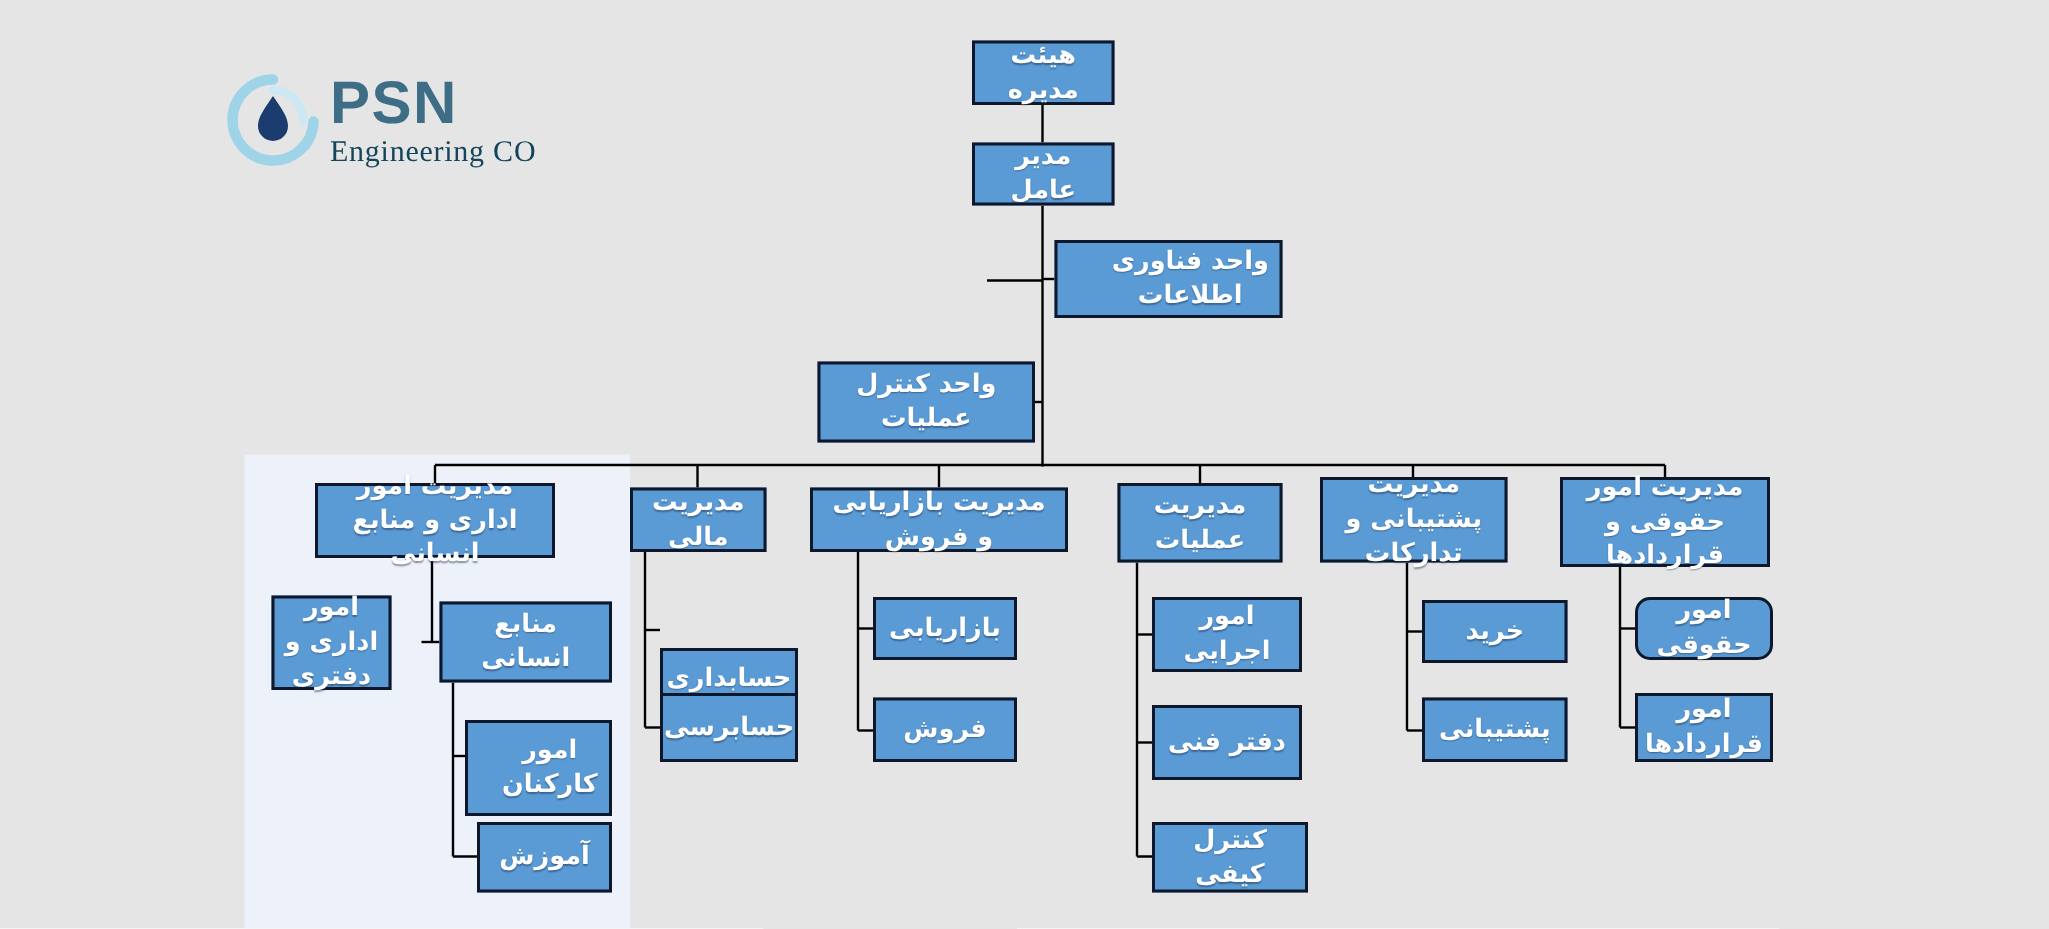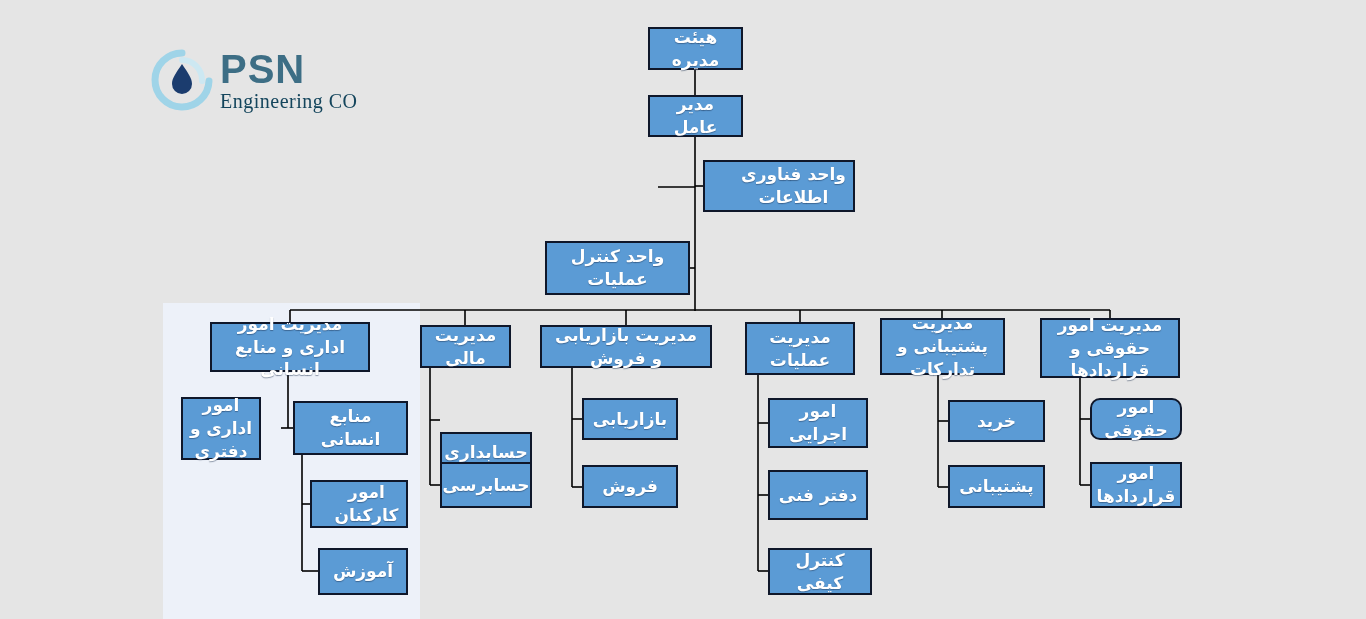--- a/index.html
+++ b/index.html
@@ -113,21 +113,21 @@
 
   <div class="node" style="left:210px;top:322px;width:160px;height:50px;">مدیریت امور اداری و منابع انسانی</div>
   <div class="node" style="left:420px;top:325px;width:91px;height:43px;">مدیریت مالی</div>
   <div class="node" style="left:540px;top:325px;width:172px;height:43px;">مدیریت بازاریابی و فروش</div>
   <div class="node" style="left:745px;top:322px;width:110px;height:53px;">مدیریت عملیات</div>
   <div class="node" style="left:880px;top:318px;width:125px;height:57px;">مدیریت پشتیبانی و تدارکات</div>
   <div class="node" style="left:1040px;top:318px;width:140px;height:60px;">مدیریت امور حقوقی و قراردادها</div>
 
   <div class="node" style="left:181px;top:397px;width:80px;height:63px;">امور اداری و دفتری</div>
   <div class="node" style="left:293px;top:401px;width:115px;height:54px;">منابع انسانی</div>
-  <div class="node" style="left:310px;top:480px;width:98px;height:48px;padding-left:20px;">امور کارکنان</div>
+  <div class="node" style="left:310px;top:480px;width:98px;height:64px;padding-left:20px;">امور کارکنان</div>
   <div class="node" style="left:318px;top:548px;width:90px;height:47px;">آموزش</div>
 
   <div class="node" style="left:440px;top:400px;width:92px;height:40px;margin-top:32px;">حسابداری</div>
   <div class="node" style="left:440px;top:462px;width:92px;height:46px;">حسابرسی</div>
 
   <div class="node" style="left:582px;top:398px;width:96px;height:42px;">بازاریابی</div>
   <div class="node" style="left:582px;top:465px;width:96px;height:43px;">فروش</div>
 
   <div class="node" style="left:768px;top:398px;width:100px;height:50px;">امور اجرایی</div>
   <div class="node" style="left:768px;top:470px;width:100px;height:50px;">دفتر فنی</div>

